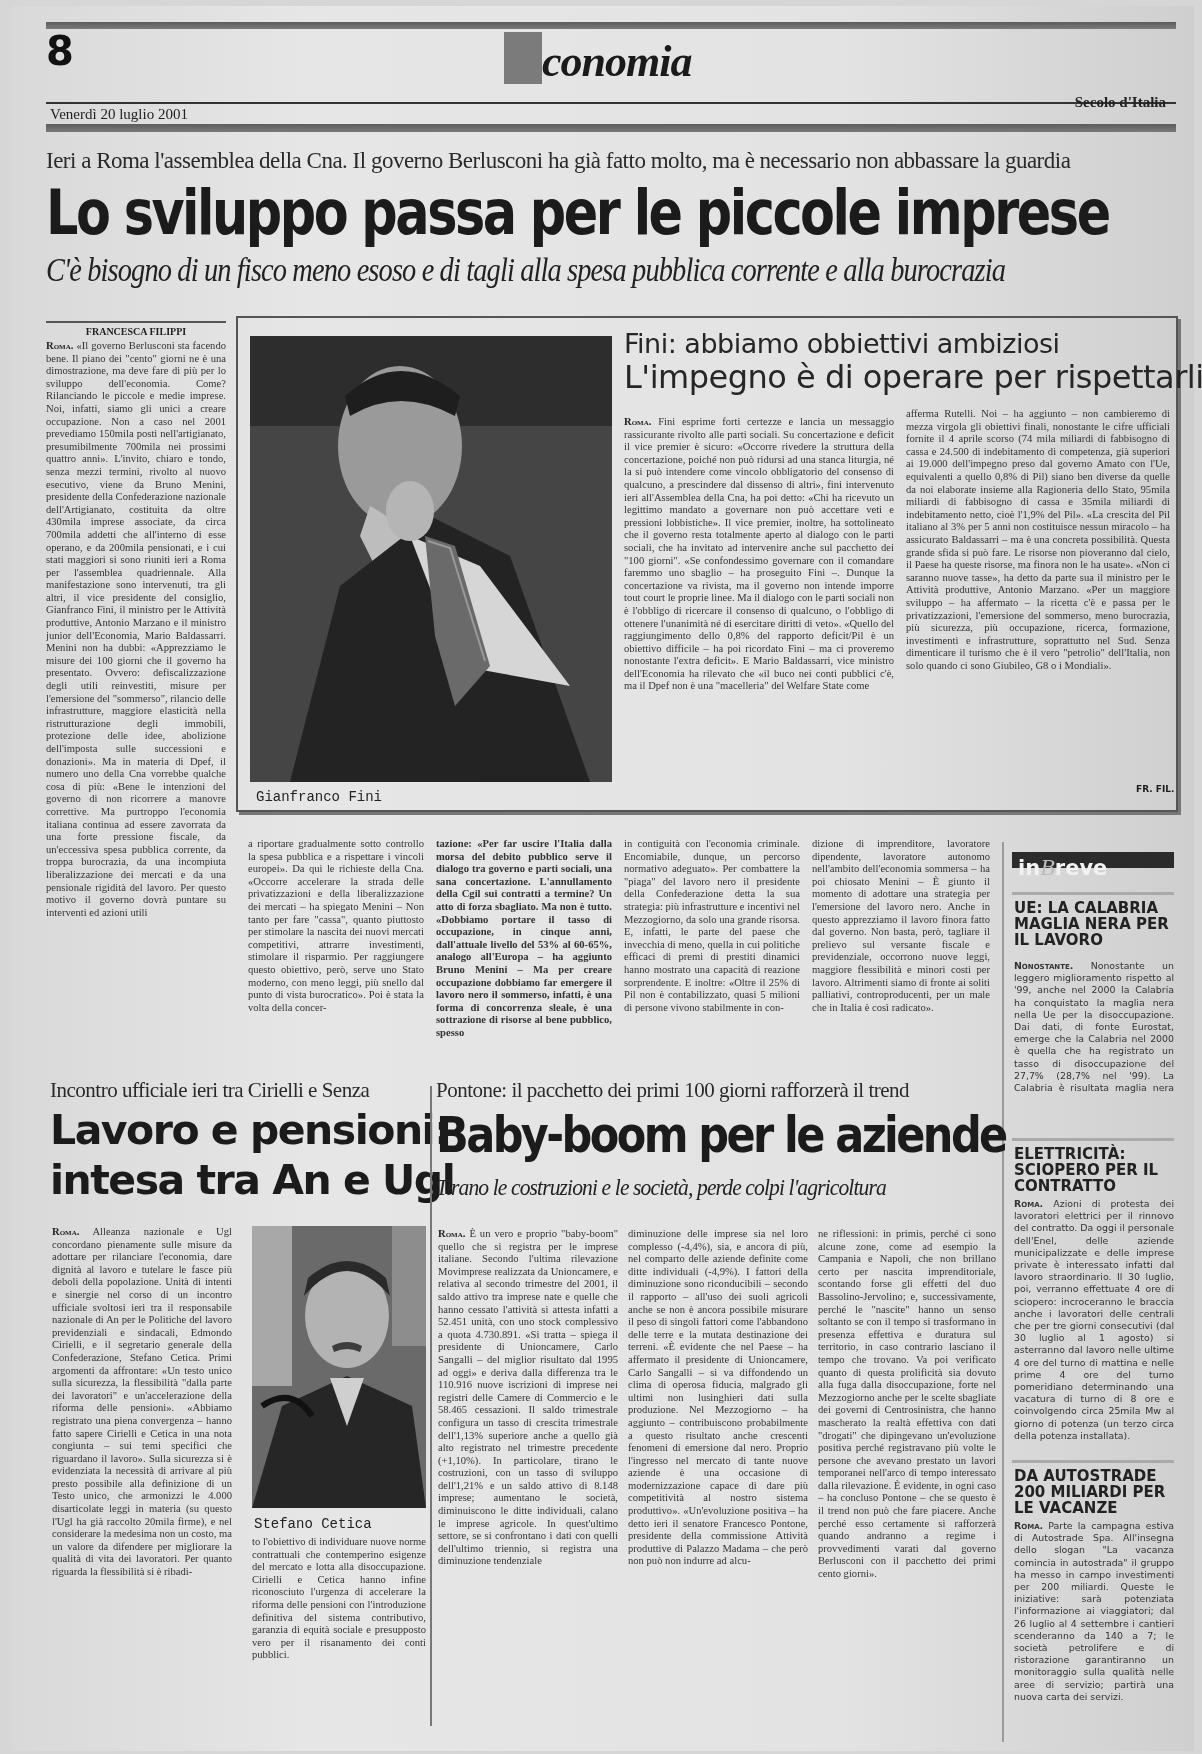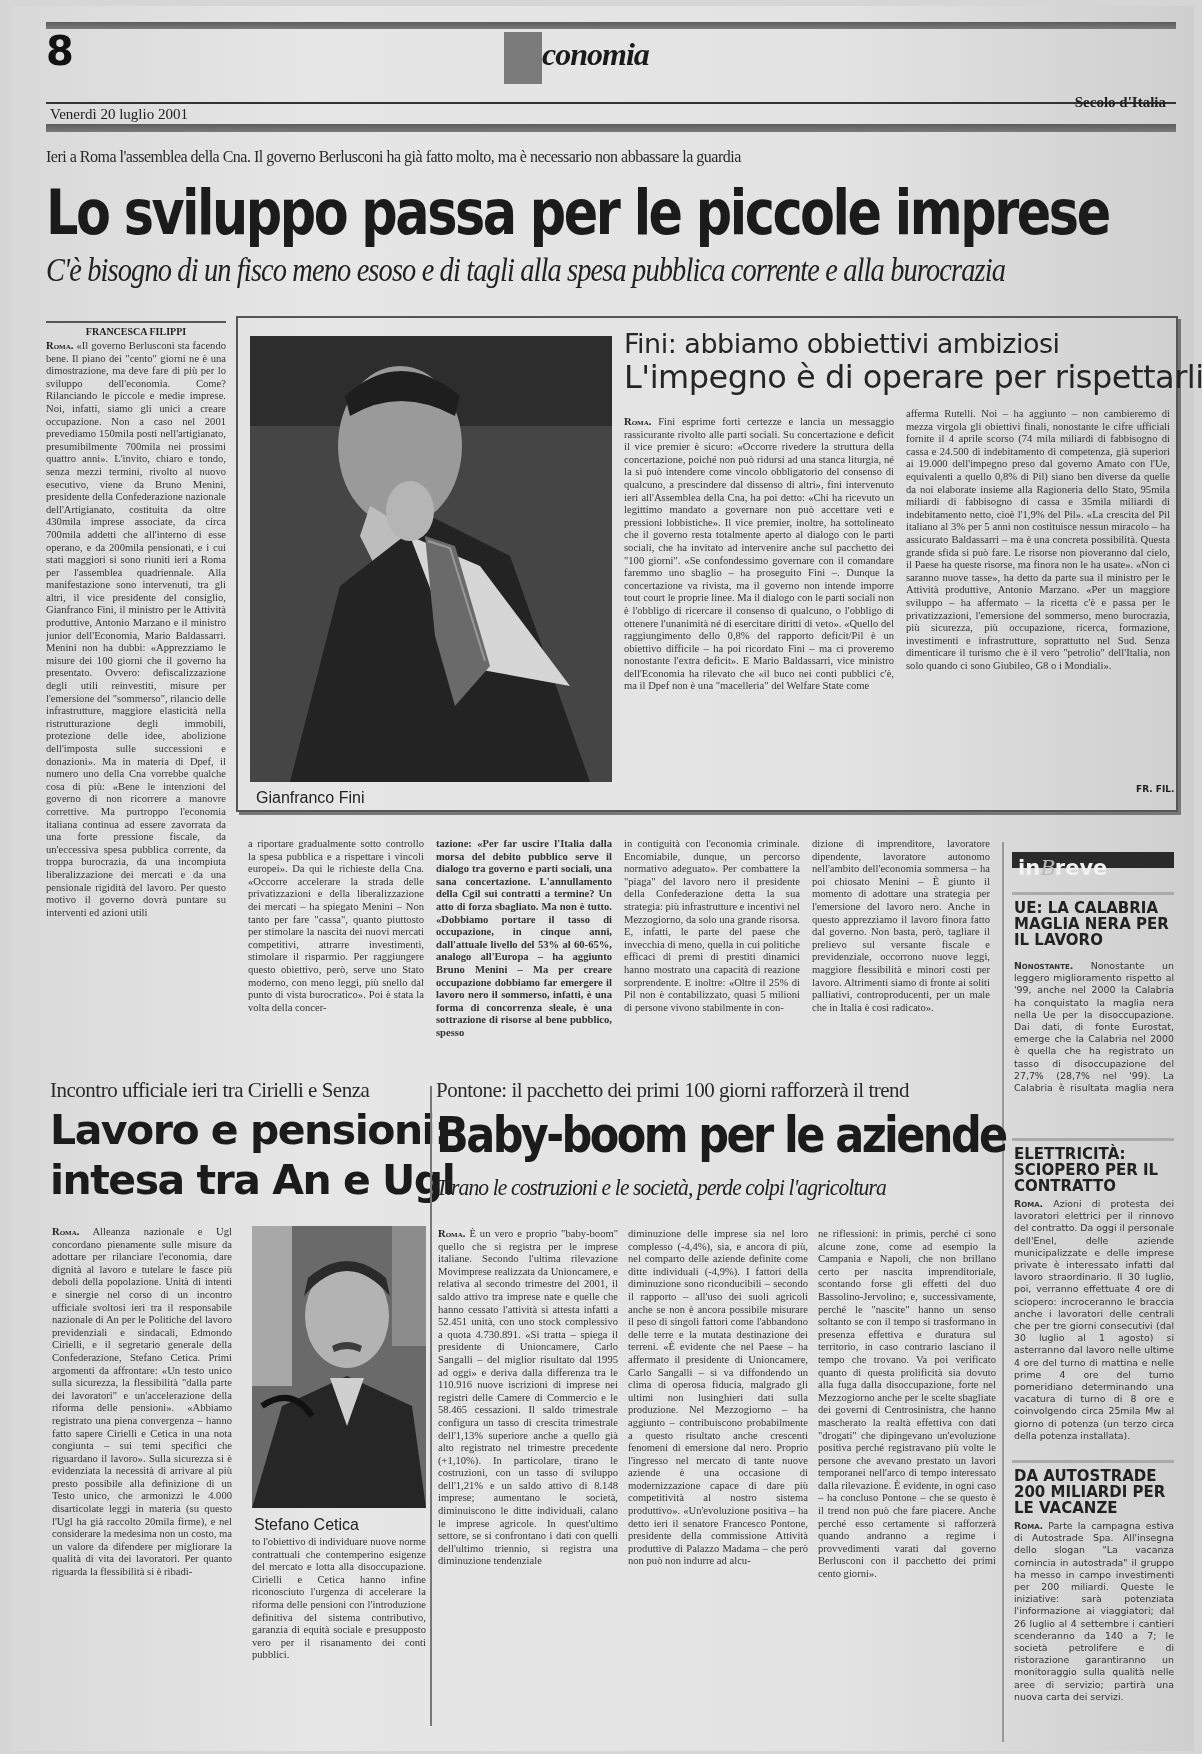--- a/index.html
+++ b/index.html
@@ -13,41 +13,41 @@
   .page {
     position: absolute; left: 12px; top: 6px; width: 1182px; height: 1745px;
     background: linear-gradient(90deg, #d9d9d9 0%, #e6e6e6 25%, #e3e3e3 70%, #cfcfcf 100%);
   }
   .abs { position: absolute; }
   .rule-thick { position: absolute; height: 9px; background: linear-gradient(#5c5c5c, #7a7a7a); }
   .rule-thin { position: absolute; height: 2px; background: #333; }
 
   .page-num { left: 34px; top: 22px; font-family: "DejaVu Sans", sans-serif; font-weight: 900; font-size: 40px; color: #111; }
   .section-e { left: 492px; top: 26px; width: 38px; height: 52px; background: #7b7b7b; }
-  .section-title { left: 530px; top: 30px; font-family: "Liberation Serif", serif; font-style: italic; font-weight: bold; font-size: 32px; color: #1a1a1a; letter-spacing: -1px; }
+  .section-title { left: 530px; top: 30px; font-family: "Liberation Serif", serif; font-style: italic; font-weight: bold; font-size: 44px; color: #1a1a1a; letter-spacing: -1px; }
   .date { left: 38px; top: 100px; font-size: 15px; color: #222; }
   .masthead-right { right: 28px; top: 88px; font-size: 15px; font-weight: bold; color: #222; }
 
   .kicker { font-family: "Liberation Serif", serif; font-size: 22px; color: #2a2a2a; letter-spacing: -0.5px; white-space: nowrap; }
   .headline { font-family: "DejaVu Sans", sans-serif; font-weight: 900; color: #1b1b1b; letter-spacing: -3px; white-space: nowrap; }
   .deck { font-family: "Liberation Serif", serif; font-style: italic; color: #222; white-space: nowrap; letter-spacing: -1px; }
 
   .body-col {
     position: absolute;
     font-family: "Liberation Serif", serif;
     font-size: 10.6px; line-height: 12.6px;
     text-align: justify; color: #333;
     overflow: hidden;
   }
   .body-col .dateline { font-variant: small-caps; font-weight: bold; color: #222; }
   .byline { font-family: Liberation Serif, serif; font-weight: bold; font-size: 10px; text-align: center; color: #222; }
 
   .box { position: absolute; border: 2px solid #555; box-shadow: 3px 3px 0 #777; }
   .photo { position: absolute; background: #3a3a3a; overflow: hidden; }
-  .caption { font-family: Liberation Sans, sans-serif; font-size: 16px; color: #222; }
+  .caption { font-family: Liberation Mono, monospace; font-size: 14px; color: #222; }
   .sub-head { font-family: "DejaVu Sans", sans-serif; font-weight: normal; color: #262626; letter-spacing: -0.5px; white-space: nowrap; }
 
   .brevi-banner { background: #2b2b2b; color: #f2f2f2; font-family: "DejaVu Sans", sans-serif; font-weight: bold; }
   .brevi-title { font-family: "DejaVu Sans", sans-serif; font-weight: bold; font-size: 15px; line-height: 16px; color: #222; }
   .brevi-body { font-family: "DejaVu Sans", sans-serif; font-size: 9.4px; line-height: 12.2px; color: #333; text-align: left; overflow: hidden; }
   .sig { font-family: "DejaVu Sans", sans-serif; font-weight: bold; font-size: 9px; }
 </style>
 </head>
 <body>
 
@@ -55,21 +55,21 @@
 
   <div class="rule-thick" style="left:34px; top:16px; width:1130px; height:7px;"></div>
   <div class="abs page-num">8</div>
   <div class="abs section-e"></div>
   <div class="abs section-title"><span>conomia</span></div>
   <div class="rule-thin" style="left:34px; top:96px; width:1130px; height:2px;"></div>
   <div class="abs date">Venerdì 20 luglio 2001</div>
   <div class="abs masthead-right">Secolo d'Italia</div>
   <div class="rule-thick" style="left:34px; top:118px; width:1130px; height:8px;"></div>
 
-  <div class="abs kicker" style="left:34px; top:142px; font-size:16px;">Ieri a Roma l'assemblea della Cna. Il governo Berlusconi ha già fatto molto, ma è necessario non abbassare la guardia</div>
+  <div class="abs kicker" style="left:34px; top:142px; font-size:23px;">Ieri a Roma l'assemblea della Cna. Il governo Berlusconi ha già fatto molto, ma è necessario non abbassare la guardia</div>
   <div class="abs headline" style="left:34px; top:170px; font-size:62px; transform:scaleX(0.82); transform-origin:left top;">Lo sviluppo passa per le piccole imprese</div>
   <div class="abs deck" style="left:34px; top:246px; font-size:33px; transform:scaleX(0.86); transform-origin:left top;">C'è bisogno di un fisco meno esoso e di tagli alla spesa pubblica corrente e alla burocrazia</div>
 
   <div class="abs" style="left:34px; top:315px; width:180px; border-top:2px solid #555; padding-top:3px;">
     <div class="byline">FRANCESCA FILIPPI</div>
   </div>
   <div class="body-col" style="left:34px; top:334px; width:180px; height:705px;">
     <span class="dateline">Roma.</span>
     <span>«Il governo Berlusconi sta facendo bene. Il piano dei "cento" giorni ne è una dimostrazione, ma deve fare di più per lo sviluppo dell'economia. Come? Rilanciando le piccole e medie imprese. Noi, infatti, siamo gli unici a creare occupazione. Non a caso nel 2001 prevediamo 150mila posti nell'artigianato, presumibilmente 700mila nei prossimi quattro anni». L'invito, chiaro e tondo, senza mezzi termini, rivolto al nuovo esecutivo, viene da Bruno Menini, presidente della Confederazione nazionale dell'Artigianato, costituita da oltre 430mila imprese associate, da circa 700mila addetti che all'interno di esse operano, e da 200mila pensionati, e i cui stati maggiori si sono riuniti ieri a Roma per l'assemblea quadriennale. Alla manifestazione sono intervenuti, tra gli altri, il vice presidente del consiglio, Gianfranco Fini, il ministro per le Attività produttive, Antonio Marzano e il ministro junior dell'Economia, Mario Baldassarri. Menini non ha dubbi: «Apprezziamo le misure dei 100 giorni che il governo ha presentato. Ovvero: defiscalizzazione degli utili reinvestiti, misure per l'emersione del "sommerso", rilancio delle infrastrutture, maggiore elasticità nella ristrutturazione degli immobili, protezione delle idee, abolizione dell'imposta sulle successioni e donazioni». Ma in materia di Dpef, il numero uno della Cna vorrebbe qualche cosa di più: «Bene le intenzioni del governo di non ricorrere a manovre correttive. Ma purtroppo l'economia italiana continua ad essere zavorrata da una forte pressione fiscale, da un'eccessiva spesa pubblica corrente, da troppa burocrazia, da una incompiuta liberalizzazione dei mercati e da una pensionale rigidità del lavoro. Per questo motivo il governo dovrà puntare su interventi ed azioni utili</span>
   </div>

